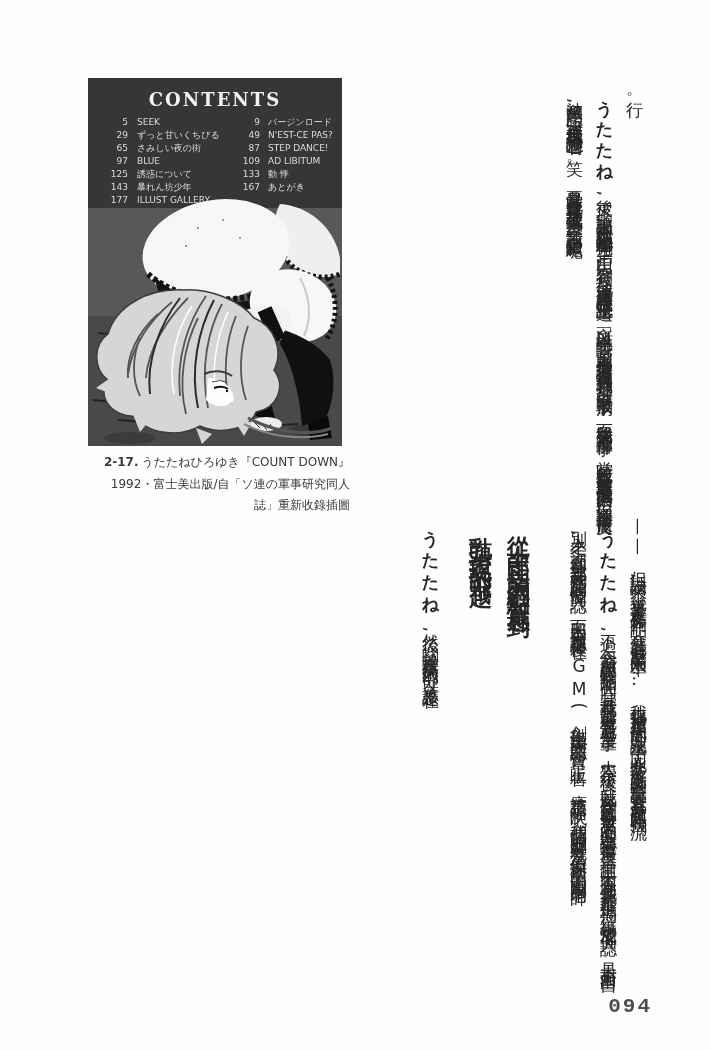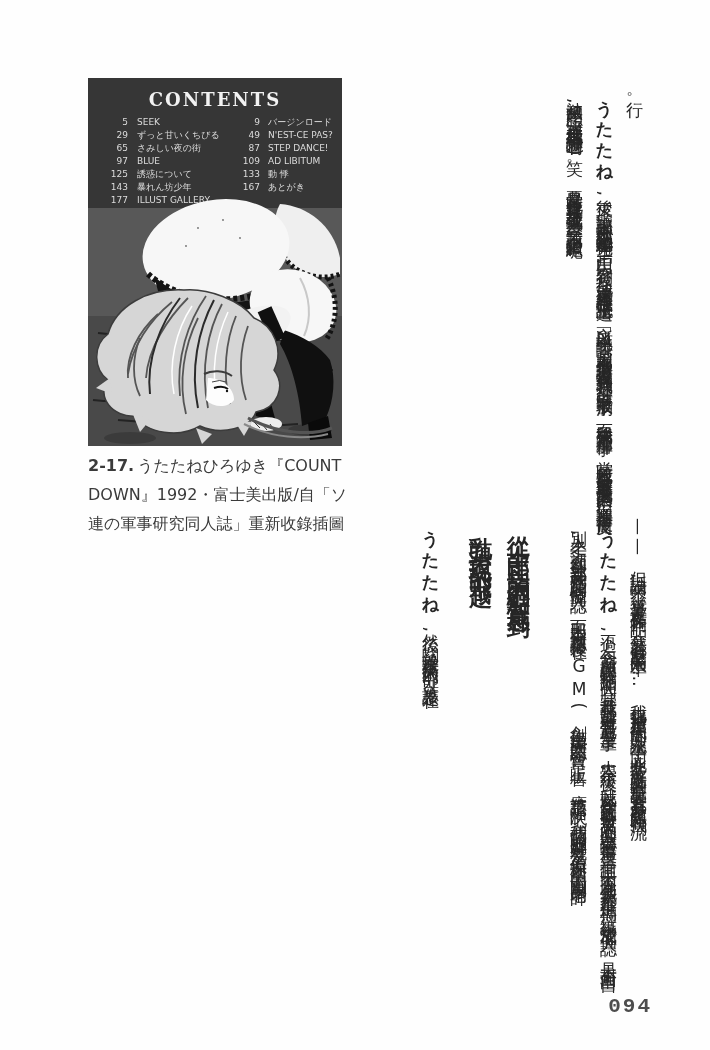--- a/index.html
+++ b/index.html
@@ -23,21 +23,21 @@
   .vheading { margin:0; font-size:23px; font-weight:bold; line-height:38px;
               letter-spacing:8px; margin-block-start:26px; margin-block-end:16px; }
   .vheading .hline { display:block; }
 
   
   .figure { position:absolute; left:88px; top:78px; width:254px; height:368px;border-radius:27px; }
   .figure svg { display:block; }
 
   .caption {
     position:absolute; left:88px; top:452px; width:262px;
-    font-size:16px; line-height:1.8; color:#3a3a3a;
+    font-size:12px; line-height:1.8; color:#3a3a3a;text-align:right;
   }
   .caption .cap-prefix { font-weight:bold; margin-right:3px; }
 
   .pageno {
     position:absolute; top:995px; right:58px;
     font-size:21px; font-weight:bold; letter-spacing:2px; color:#4d4d4d;font-family:Liberation Mono, monospace;
   }
 </style>
 </head>
 <body>

